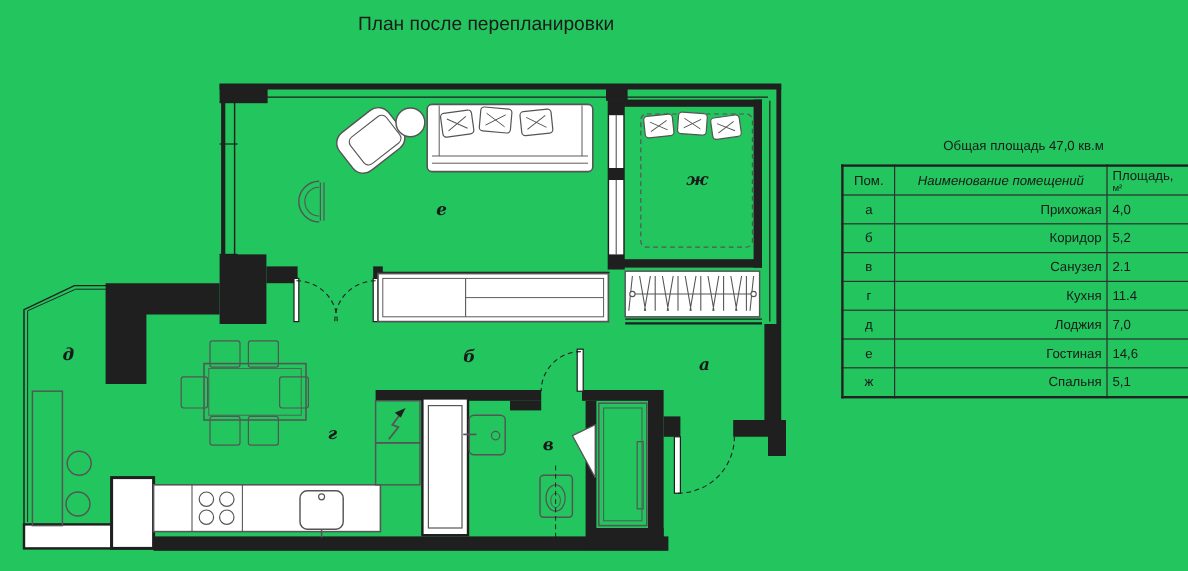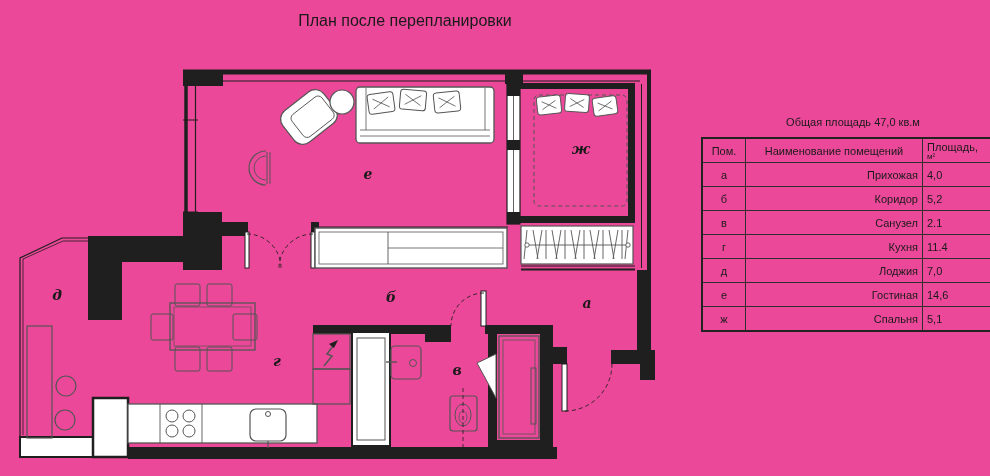--- a/index.html
+++ b/index.html
@@ -1,37 +1,37 @@
 <!DOCTYPE html>
 <html style="--wall: #1f1f1f; --furniture: #555555; --text: #1a1a1a;"><head>
 <meta charset="utf-8">
 <style>
   html,body{margin:0;padding:0;background:#fff;}
-  .page{position:relative;width:990px;height:476px;background:#ec4899;overflow:hidden;
+  .page{position:relative;width:990px;height:476px;background:#22c55e;overflow:hidden;
         font-family:"Liberation Sans",sans-serif;color:var(--text,#1a1a1a);}
   .plan-title{position:absolute;left:240px;top:12px;width:330px;text-align:center;
         font-size:16px;color:var(--text,#1a1a1a);}
   svg{position:absolute;left:0;top:0;}
   
   .wl{stroke:var(--wall,#1f1f1f);fill:none;}
   .ws{fill:var(--wall,#1f1f1f);stroke:none;}
   .wh{fill:#fff;stroke:var(--wall,#1f1f1f);}
   .fun{stroke:var(--furniture,#555);fill:none;}
   .fuw{stroke:var(--furniture,#555);fill:#fff;}
   .dash{stroke-dasharray:4 3;}
   .lbl{font:italic bold 14px "DejaVu Serif",serif;fill:var(--text,#1a1a1a);text-anchor:middle;}
   
   .table-wrap{position:absolute;left:701px;top:116px;width:304px;}
   .tcaption{font-size:11px;text-align:center;margin-bottom:9px;}
   table.area{border-collapse:collapse;width:100%;table-layout:fixed;}
   table.area th,table.area td{border:1px solid #2e2e2e;font-size:11px;font-weight:normal;
         padding:2px 4px;height:19px;vertical-align:middle;margin-top:48px;}
   table.area{border:2px solid #222;}
   .c-id{width:34px;text-align:center;}
-  .c-name{text-align:center;}
+  .c-name{text-align:center;font-style:italic;}
   .c-area{width:72px;text-align:left;}
   td.t-id{text-align:center;}
   td.t-name{text-align:right;padding-left:12px;}
   td.t-area{}
   .sup{font-size:8px;line-height:7px;}
 </style>
 </head>
 <body>
 
 <div class="page">

